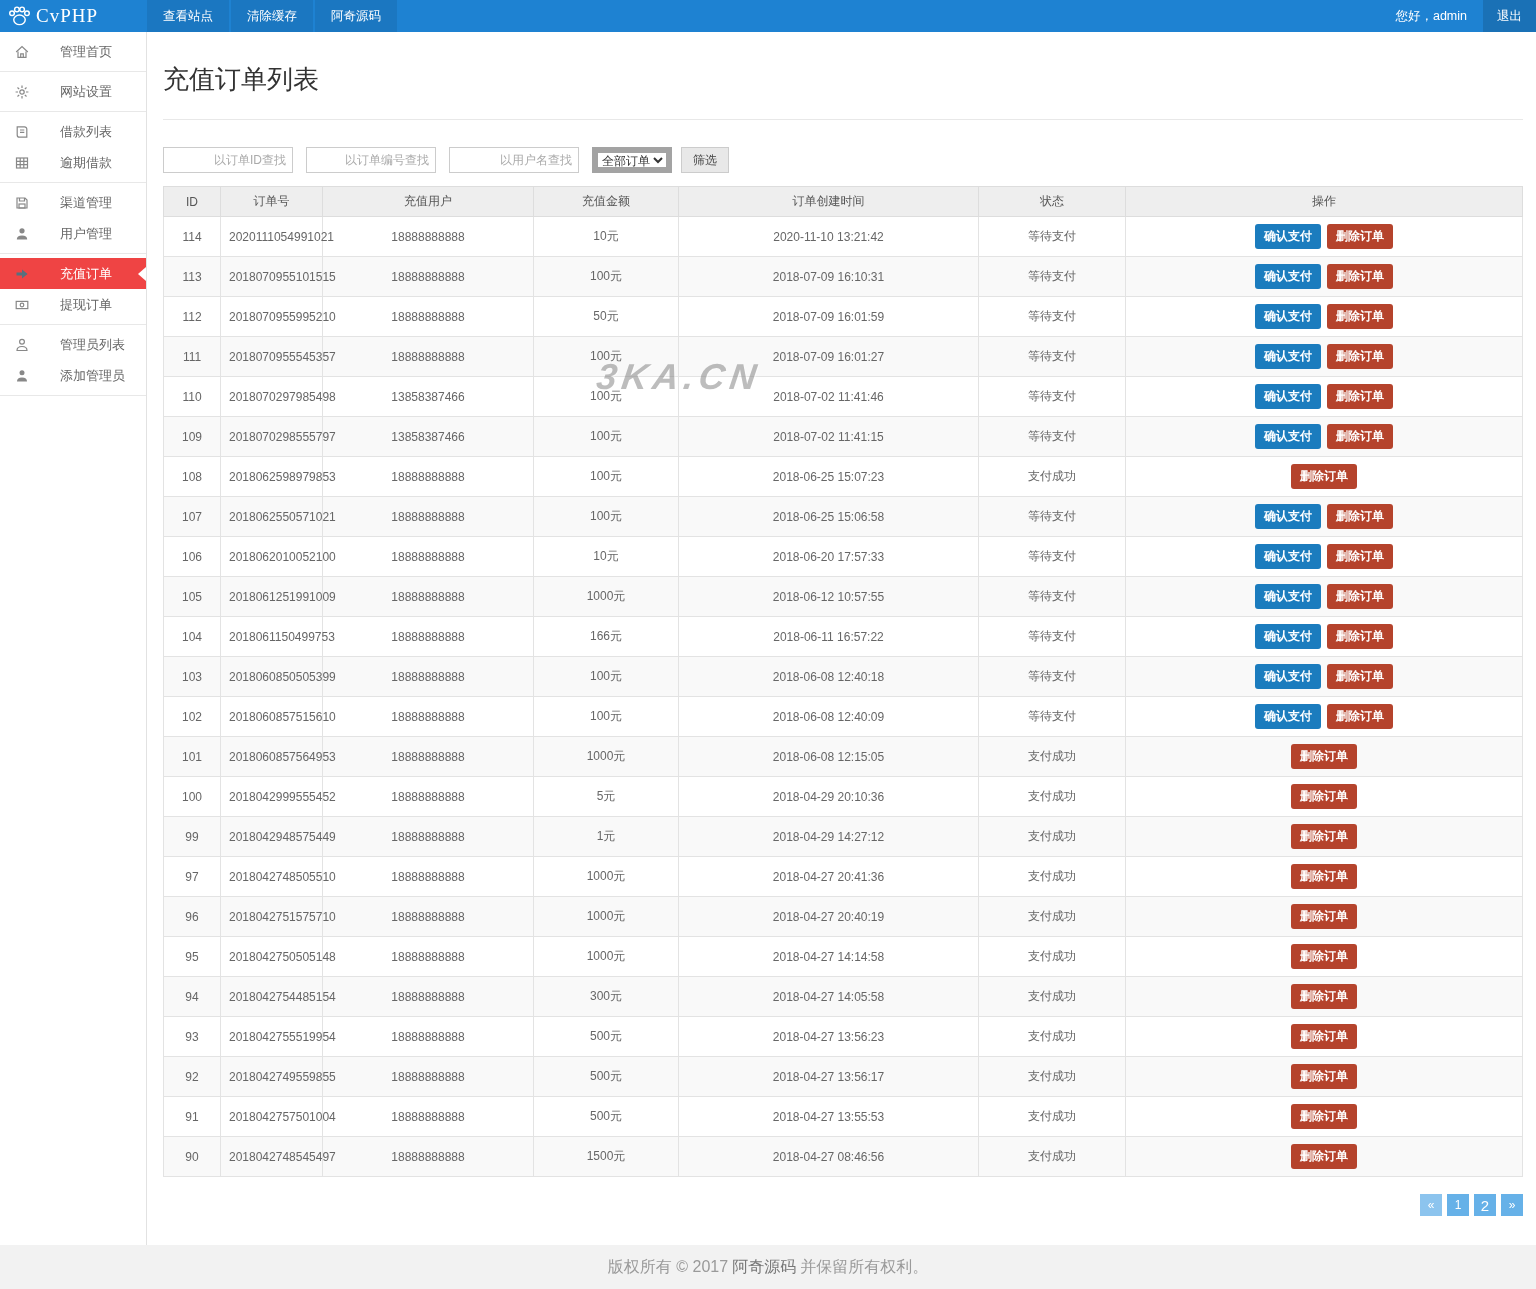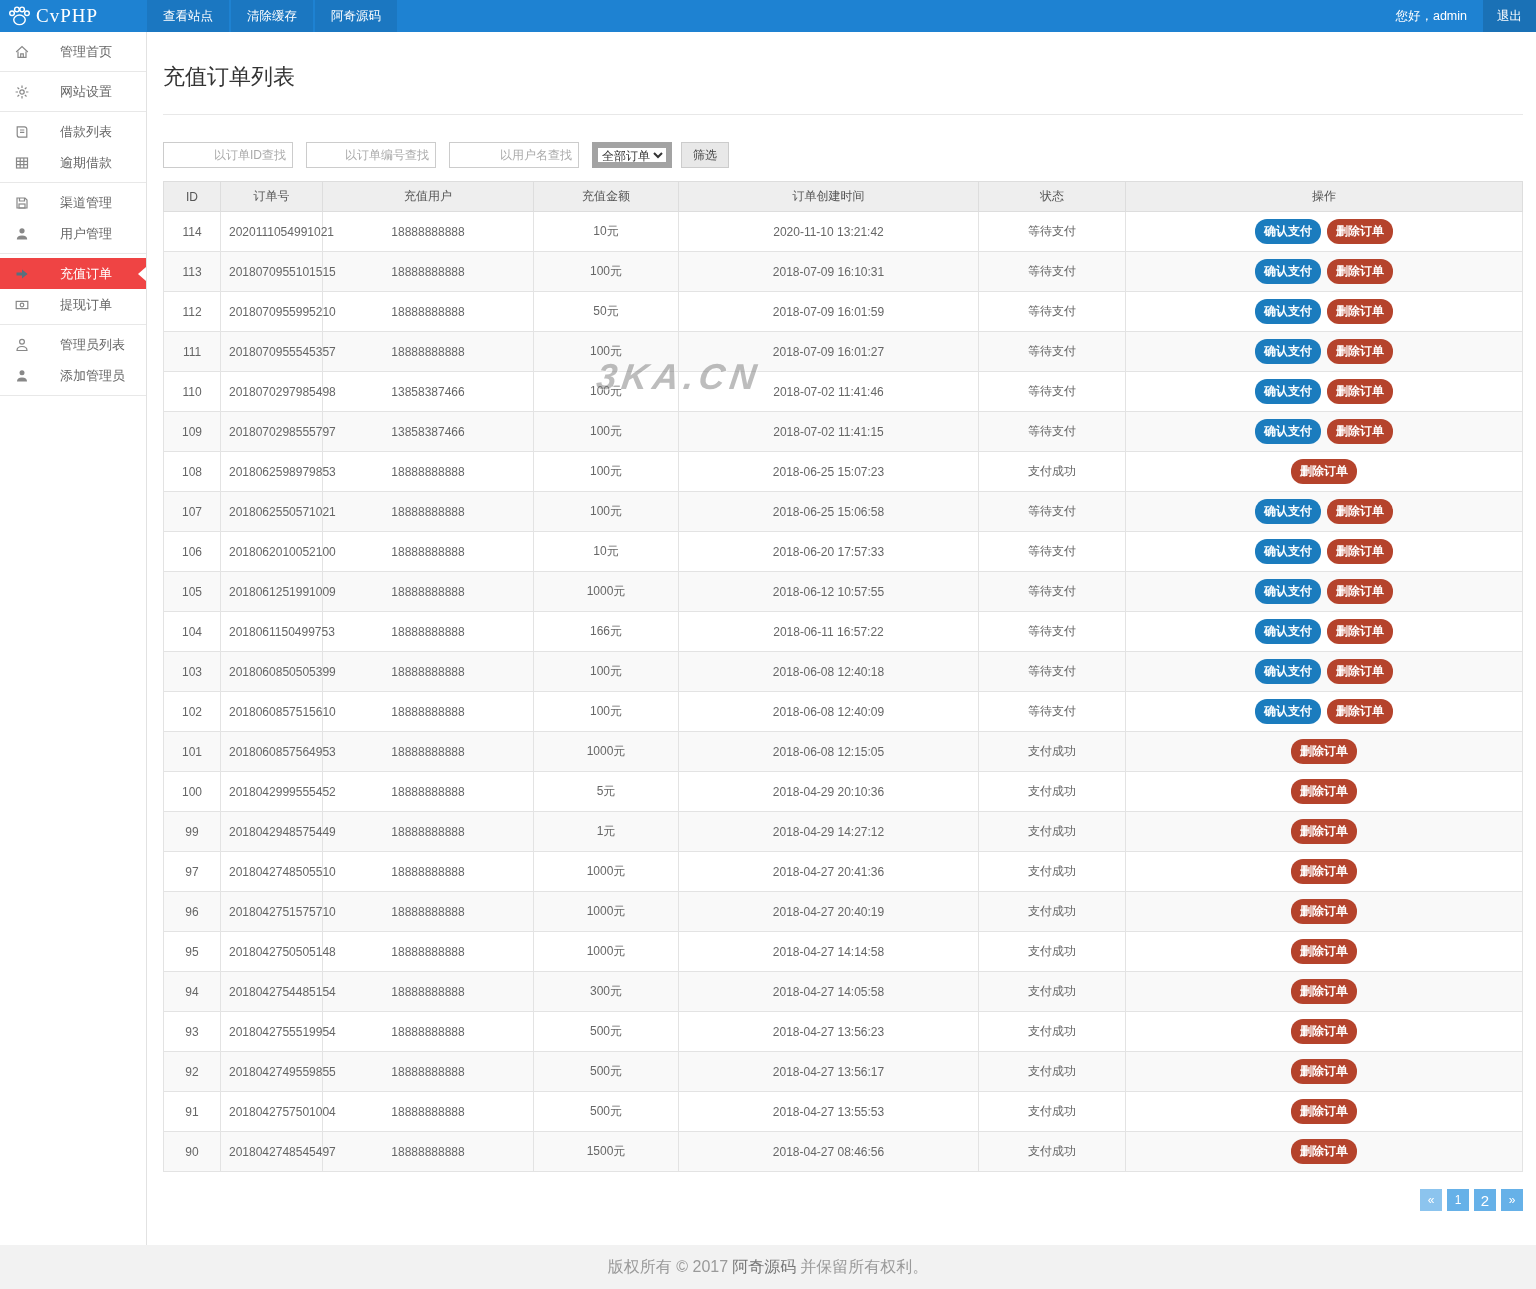--- a/index.html
+++ b/index.html
@@ -26,37 +26,37 @@
   .side-item .icon svg{width:16px;height:16px;}
   .side-item.active{background:#ef4444;color:#fff;}
   .side-item.active .icon{color:#57707e;}
   .side-item.active::after{content:"";position:absolute;right:0;top:50%;margin-top:-7px;width:0;height:0;
     border-top:7px solid transparent;border-bottom:7px solid transparent;border-right:8px solid #fff;}
 
   .content{flex:1;min-width:0;background:#fff;display:flex;flex-direction:column;}
   .notice{height:28px;background:#ececec;border-bottom:1px solid #e0e0e0;color:#999;font-size:12px;
     display:flex;align-items:center;padding-left:14px;}
   .inner{padding:0 13px 0 16px;}
-  .page-title{font-size:22px;color:#333;font-weight:400;margin:30px 0 12px;}
+  .page-title{font-size:26px;color:#333;font-weight:400;margin:30px 0 12px;}
   .title-rule{border-bottom:1px solid #e8e8e8;margin-top:22px;}
 
   
   .filters{margin-top:27px;display:flex;align-items:center;}
   .filters input{width:116px;height:24px;border:1px solid #ccc;padding:0 6px;font-size:12px;color:#555;margin-right:13px;outline:none;text-align:right;}
   .filters input::placeholder{color:#aaa;}
   .filters select{height:26px;min-width:66px;border:6px solid #a3a3a3;font-size:12px;color:#333;background:#fff;margin-right:9px;}
   .filters .filter-btn{height:26px;padding:0 11px;background:#e8e8e8;border:1px solid #ccc;font-size:12px;color:#444;cursor:pointer;border-radius:0;}
 
   
   table.orders{width:100%;border-collapse:collapse;table-layout:fixed;margin-top:13px;font-size:12px;padding-left:46px;}
   .orders th{background:#eee;height:27px;color:#555;font-weight:400;border:1px solid #ddd;}
   .orders td{height:37px;color:#666;text-align:center;border:1px solid #e3e3e3;}
   .orders td.order-no{text-align:left;padding-left:8px;}
   .orders tbody tr:nth-child(even){background:#f9f9f9;}
-  .btn{border:none;color:#fff;font-size:12px;font-weight:700;padding:4px 9px;border-radius:12px;cursor:pointer;margin:0 3px;font-family:inherit;}
+  .btn{border:none;color:#fff;font-size:12px;font-weight:700;padding:4px 9px;border-radius:3px;cursor:pointer;margin:0 3px;font-family:inherit;}
   .btn-confirm{background:#1b7cbe;}
   .btn-delete{background:#b5432c;}
 
   
   .pagination{display:flex;justify-content:flex-end;margin-top:17px;gap:5px;}
   .page-btn{min-width:22px;height:22px;display:inline-flex;align-items:center;justify-content:center;
     background:#66b1e8;color:#fff;font-size:12px;cursor:pointer;user-select:none;}
   .page-btn.current{font-size:15px;}
   .page-btn.muted{background:#8cc4ee;}
 

